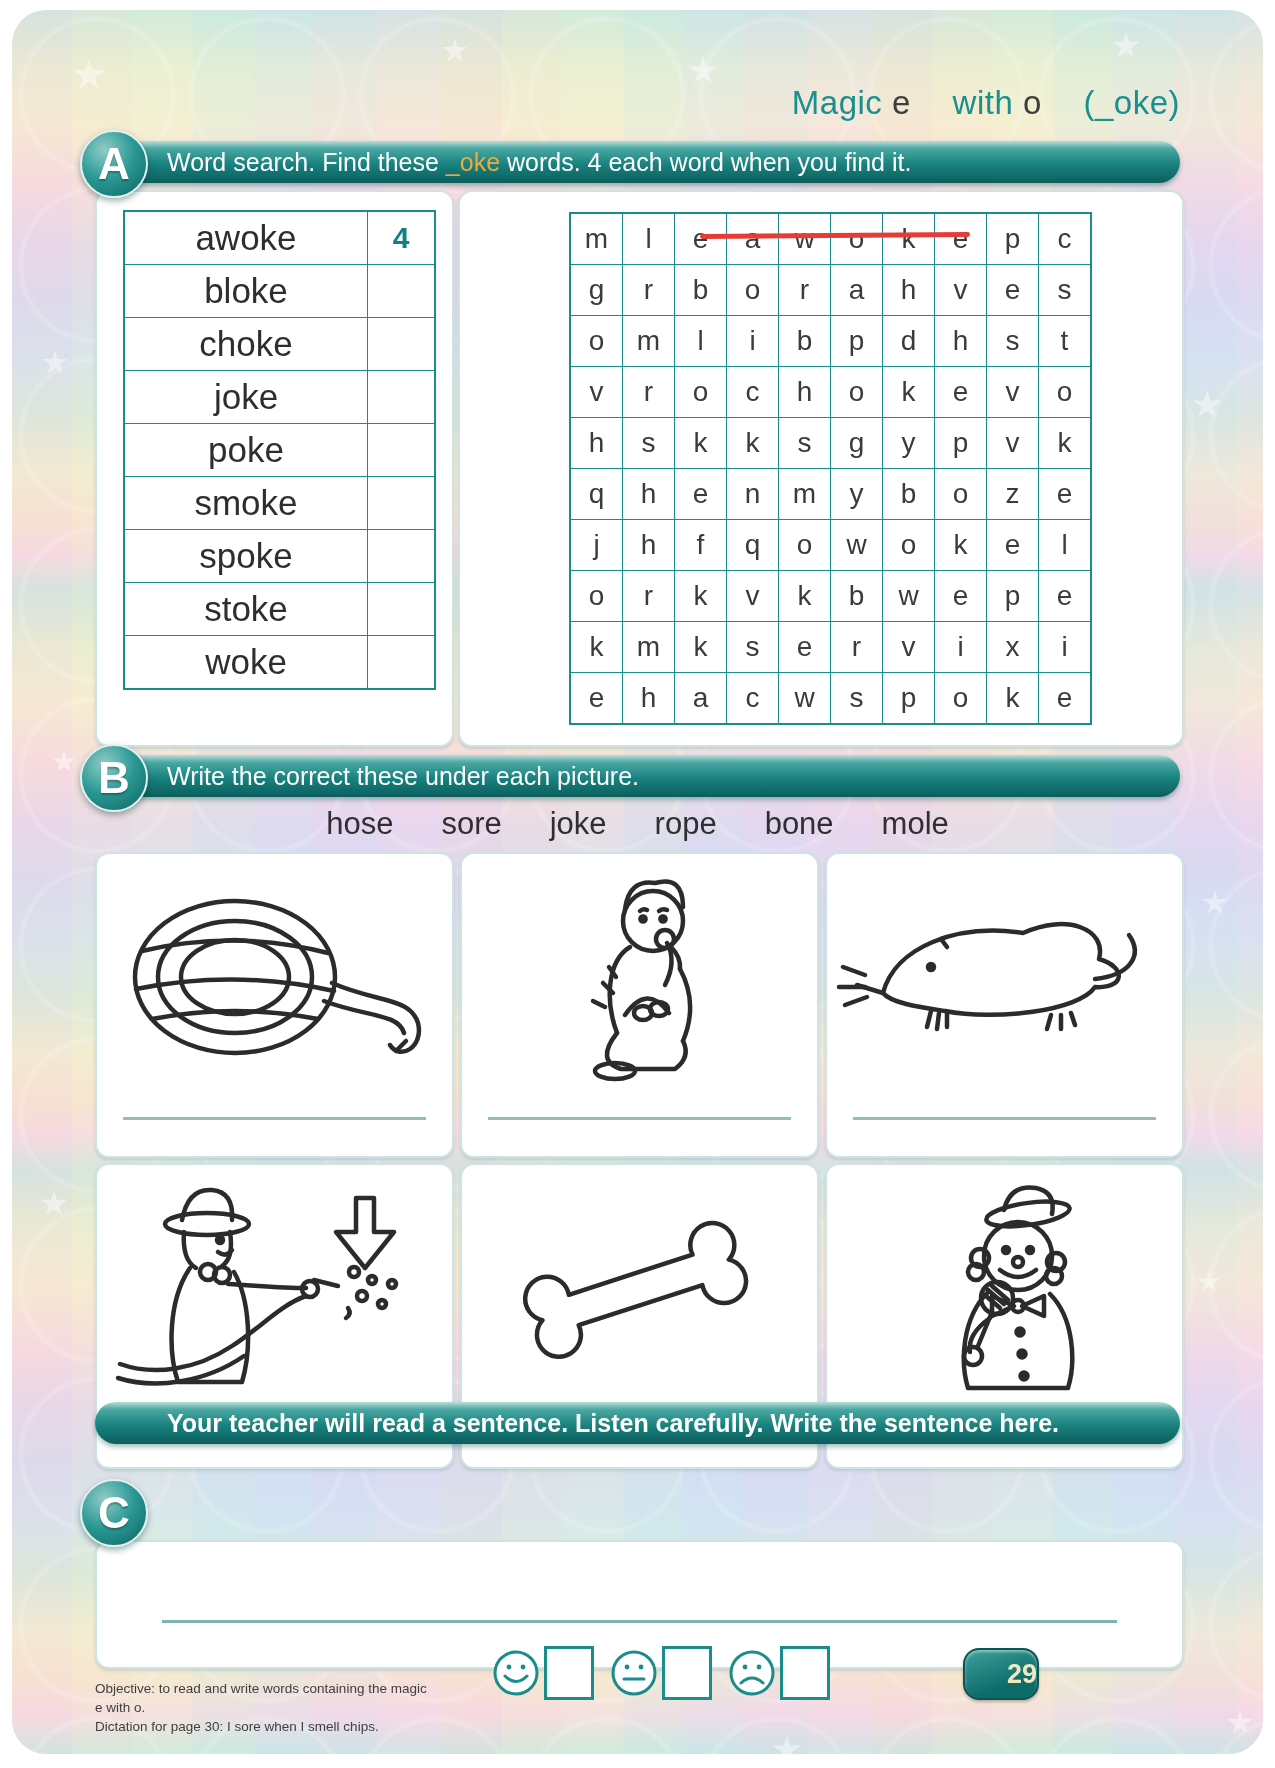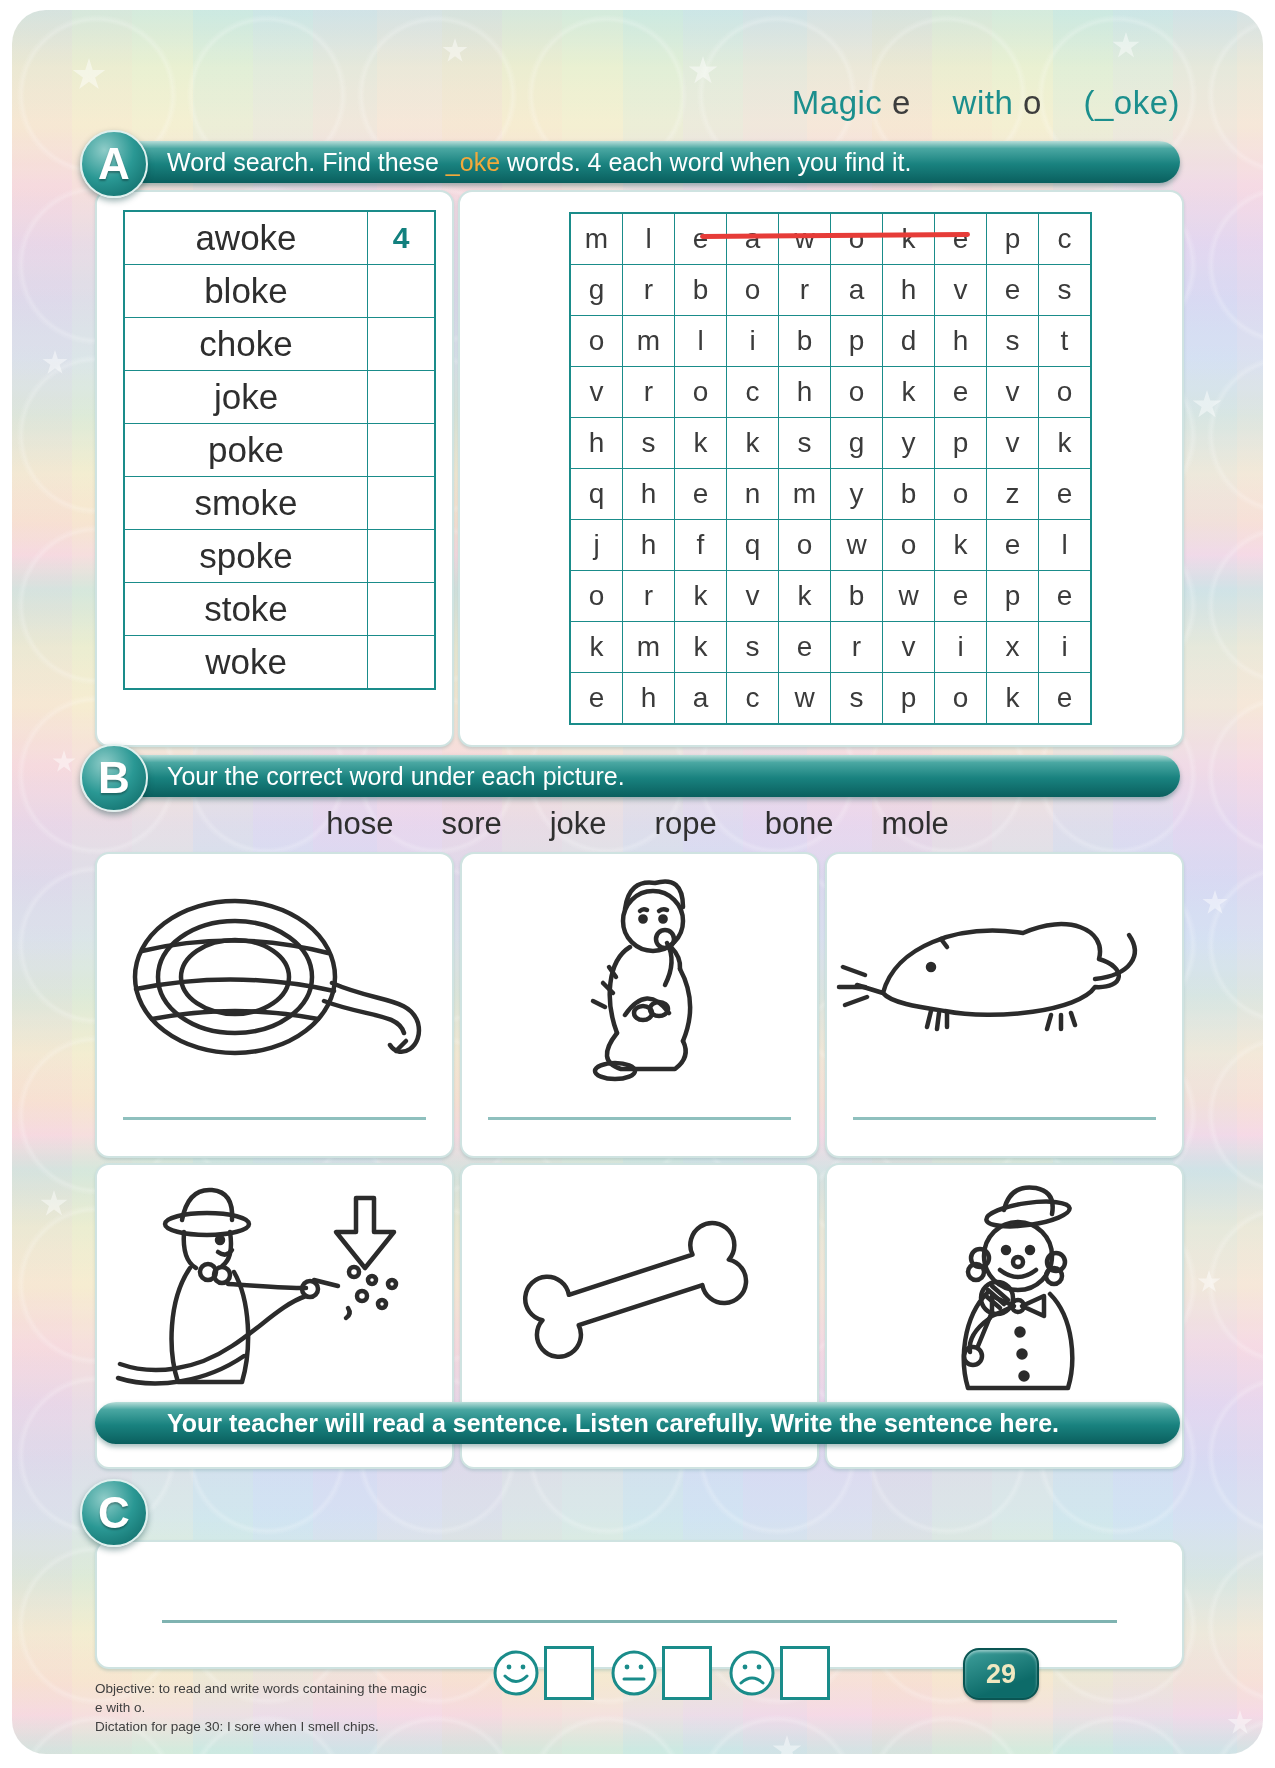--- a/index.html
+++ b/index.html
@@ -51,21 +51,21 @@
            align-items:center;justify-content:center;}
   .art{stroke:#2b2b2b;stroke-width:4.5;fill:none;stroke-linecap:round;stroke-linejoin:round;}
   
   .c-line{position:absolute;left:65px;right:65px;top:78px;height:3px;background:#7fb3b1;}
   
   .objective{position:absolute;left:95px;top:1680px;width:335px;font-size:13.5px;color:#3f3f3f;line-height:1.4;}
   .faces-row{position:absolute;left:492px;top:1646px;display:flex;align-items:center;}
   .face-box{width:44px;height:48px;background:#fff;border:3px solid #1a8c8a;margin:0 16px 0 4px;}
   .page-num{position:absolute;left:963px;top:1648px;width:72px;height:48px;border-radius:16px;
             background:linear-gradient(160deg,#3fa09c,#0d6b69 70%);border:2px solid #0a5553;
-            display:flex;align-items:center;justify-content:center;color:#f0e8c0;
+            display:flex;align-items:center;justify-content:flex-end;color:#f0e8c0;
             font-size:27px;font-weight:bold;
             box-shadow:inset 0 2px 3px rgba(255,255,255,.45),0 2px 3px rgba(0,0,0,.25);}
 </style>
 </head>
 <body>
 
 <div class="bg">
   <div class="star" style="left:60px;top:48px;width:34px;height:34px;"></div>
   <div class="star" style="left:430px;top:28px;width:26px;height:26px;"></div>
   <div class="star" style="left:676px;top:46px;width:30px;height:30px;"></div>
@@ -216,21 +216,21 @@
     <div class="ws-cell">o</div>
     <div class="ws-cell">k</div>
     <div class="ws-cell">e</div>
   </div>
 <div class="strike"></div>
 
 <div class="badge" style="left:80px;top:744px;">
     <span>B</span>
   </div>
 <div class="bar" style="top:755px;">
-  <div class="bar-text">Your the correct word under each picture.</div>
+  <div class="bar-text">Write the correct these under each picture.</div>
 </div>
 <div class="word-bank"><span class="bank-word">hose</span><span class="bank-word">sore</span><span class="bank-word">joke</span><span class="bank-word">rope</span><span class="bank-word">bone</span><span class="bank-word">mole</span></div>
 
 <div class="pic-box" style="left:95px;top:852px;">
   <div class="pic-art">
     <svg width="330" height="220" viewBox="0 0 330 220">
       <g class="art">
         <ellipse cx="125" cy="112" rx="100" ry="76"></ellipse>
         <ellipse cx="125" cy="112" rx="77" ry="56"></ellipse>
         <ellipse cx="125" cy="112" rx="54" ry="37"></ellipse>

